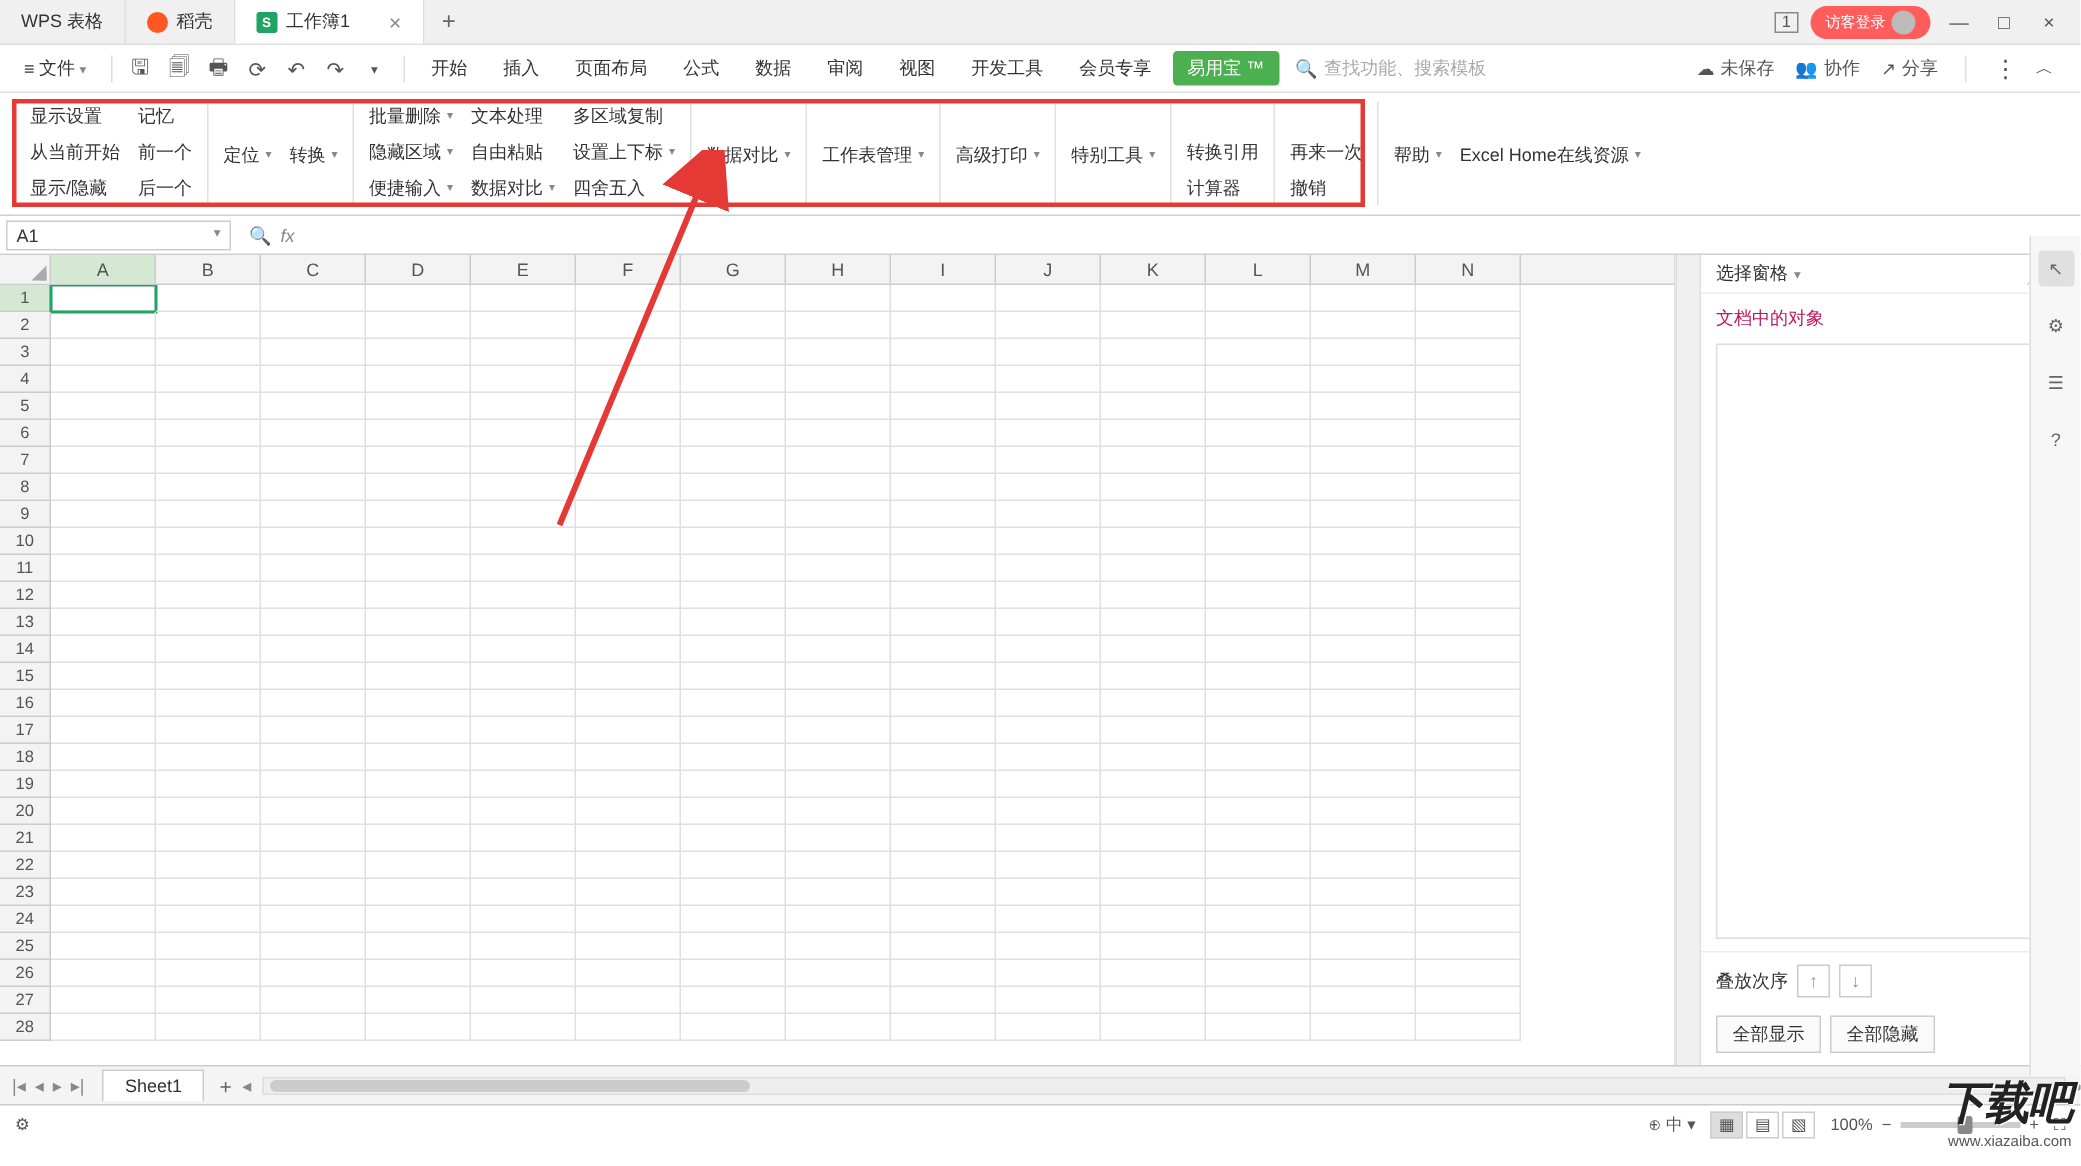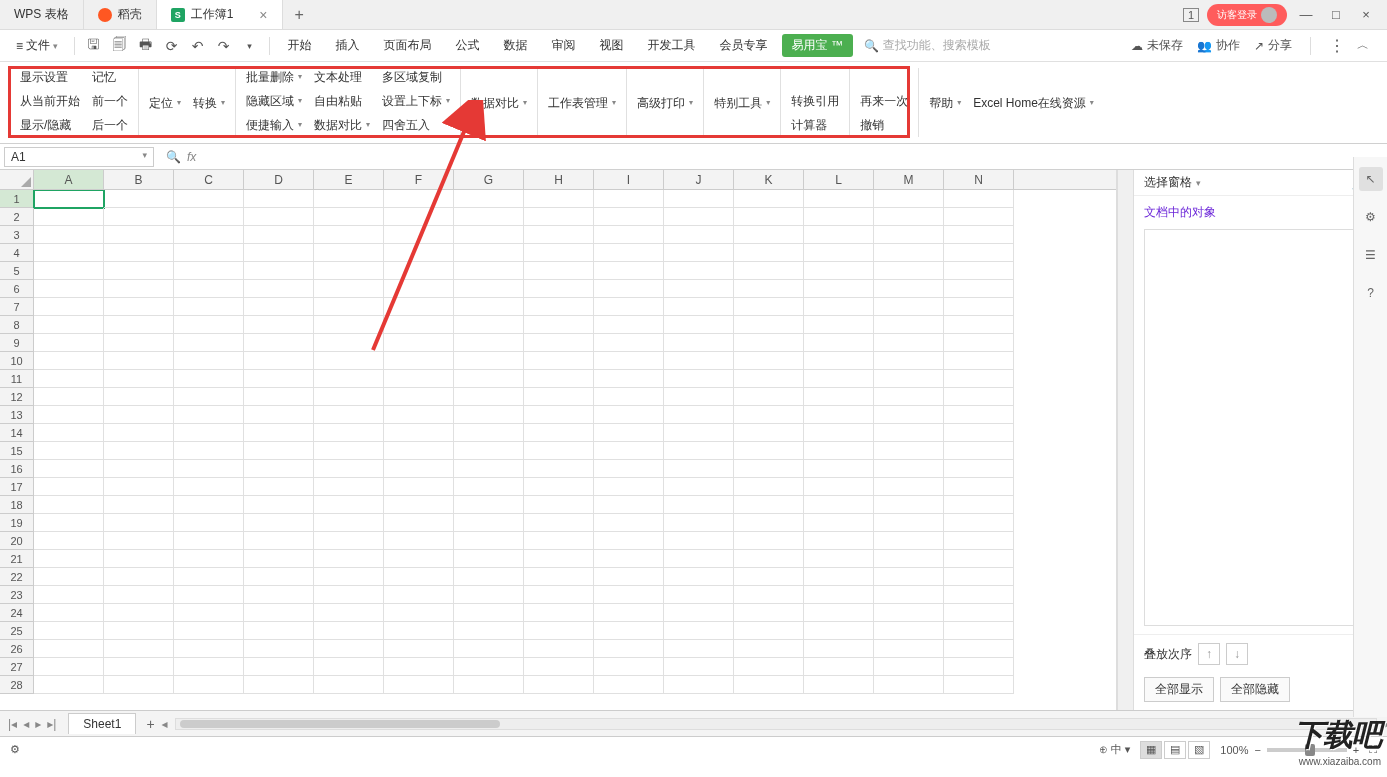--- a/index.html
+++ b/index.html
@@ -62,21 +62,21 @@
 .rh.sel { background:#d4e8d4; }
 .cell { width:70px; border-right:1px solid #e0e0e0; border-bottom:1px solid #e0e0e0; }
 .cell.active { outline:2px solid #1fa463; outline-offset:-1px; }
 .vscroll { width:16px; background:#f0f0f0; border-left:1px solid #ddd; }
 
 
 .rightpanel { width:254px; border-left:1px solid #ddd; display:flex; flex-direction:column; }
 .rp-hdr { height:26px; display:flex; align-items:center; padding:0 10px; border-bottom:1px solid #eee; gap:4px; }
 .rp-hdr-spacer { flex:1; }
 .rp-pin { cursor:pointer; color:#666; }
-.rp-label { padding:8px 10px; color:#6d28d9; }
+.rp-label { padding:8px 10px; color:#be185d; }
 .rp-list { flex:1; margin:0 10px 8px 10px; border:1px solid #ddd; background:#fff; }
 .rp-bottom { padding:8px 10px; border-top:1px solid #eee; display:flex; align-items:center; gap:6px; flex-wrap:wrap; }
 .rp-order { display:flex; align-items:center; gap:6px; width:100%; margin-bottom:6px; }
 .rp-arrow { width:22px; height:22px; border:1px solid #ccc; display:flex; align-items:center; justify-content:center; color:#999; cursor:pointer; }
 .rp-btn { border:1px solid #ccc; padding:3px 10px; cursor:pointer; background:#fafafa; }
 
 
 .sidetb { position:absolute; right:0; top:157px; width:34px; border-left:1px solid #ddd; background:#f7f7f7; display:flex; flex-direction:column; align-items:center; gap:14px; padding-top:10px; height:560px; }
 .sidetb-item { width:24px; height:24px; display:flex; align-items:center; justify-content:center; color:#666; cursor:pointer; border-radius:3px; }
 .sidetb-item.active { background:#e0e0e0; }

